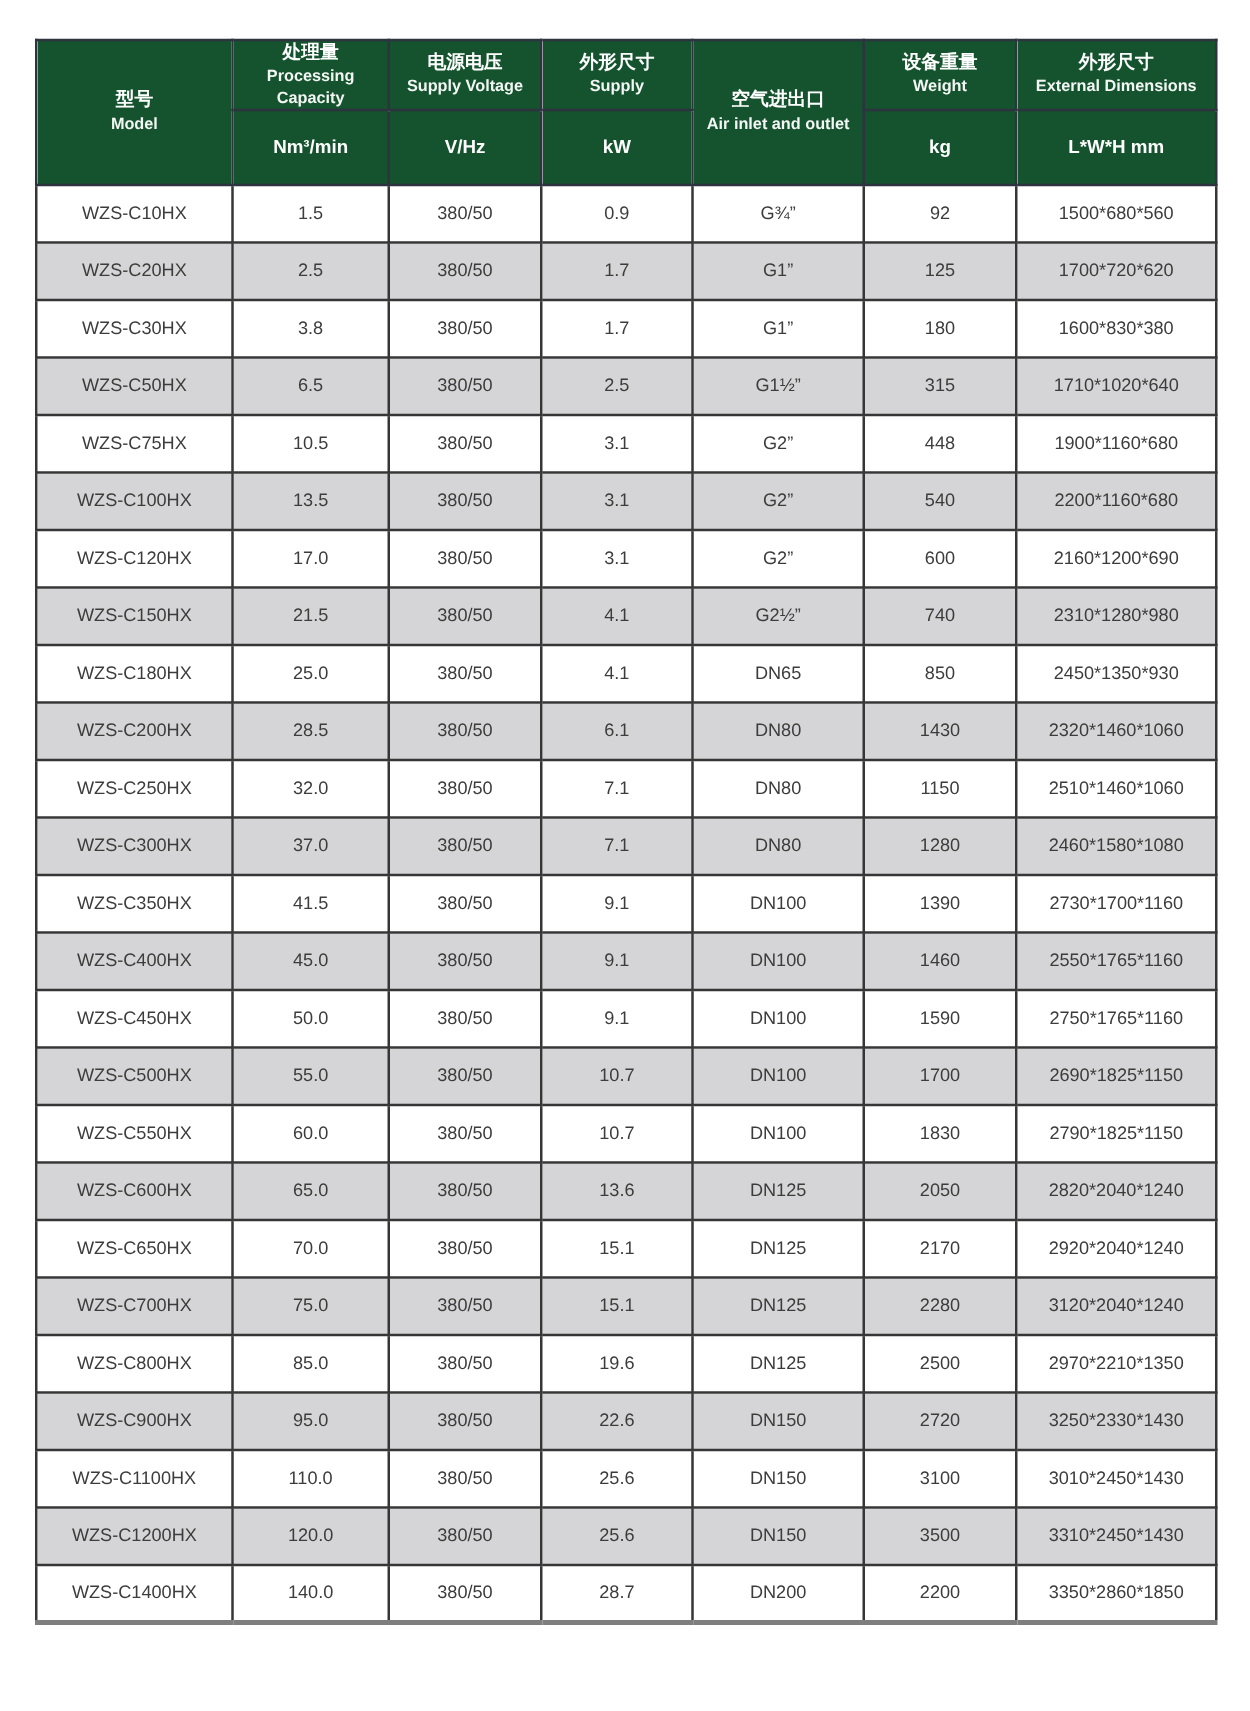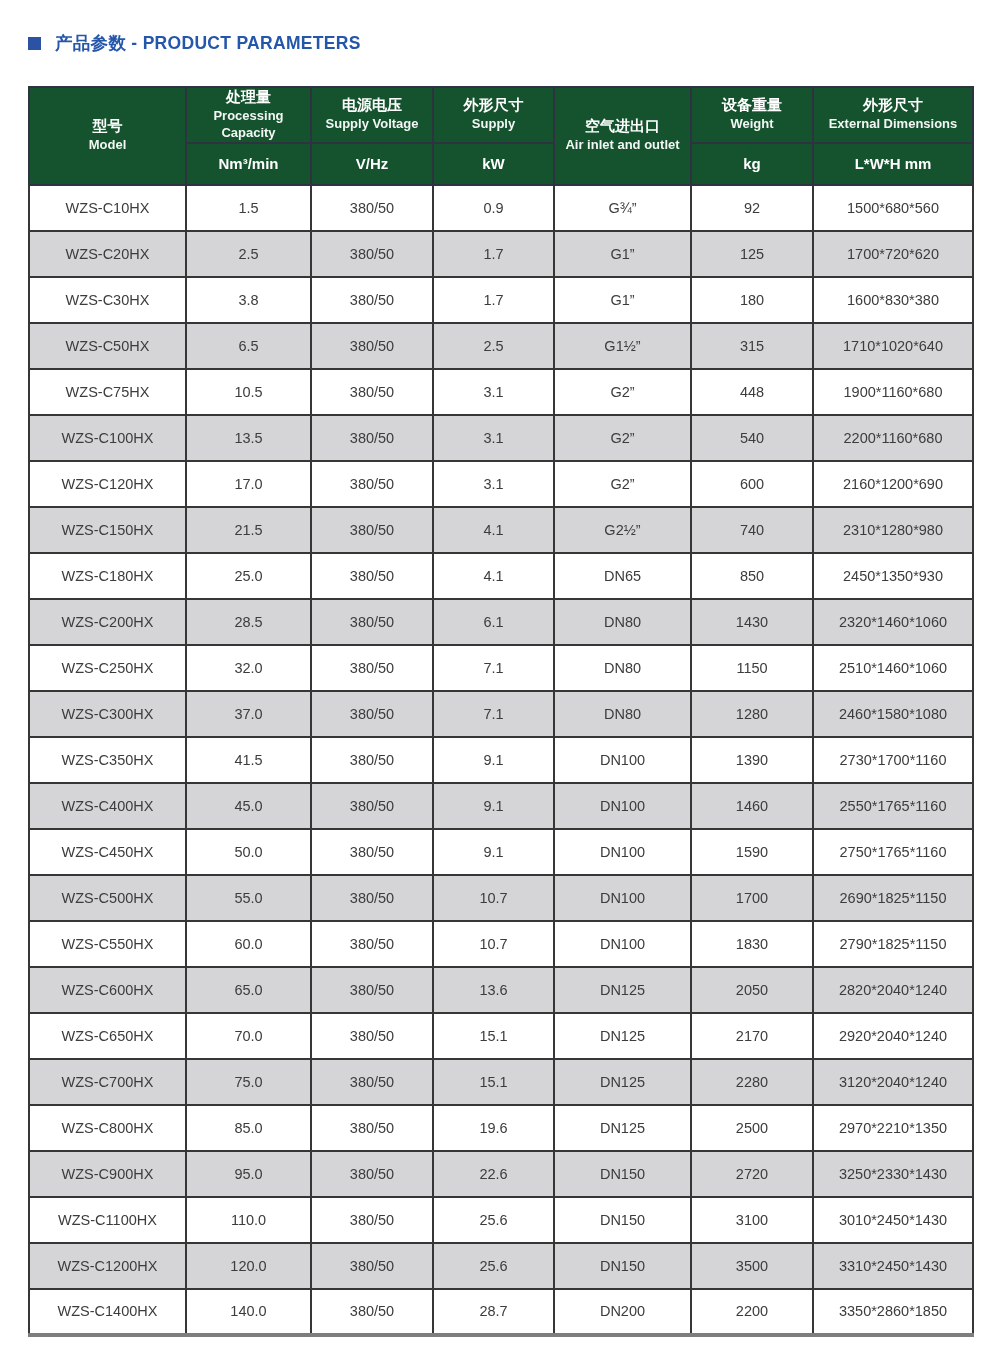--- a/index.html
+++ b/index.html
@@ -34,21 +34,21 @@
     vertical-align: middle;
     overflow: hidden;
   }
   .params thead th {
     background: #14532d;
     color: #ffffff;
     font-weight: 700;
     border-color: #2e3340;
   }
   .params thead tr.hdr-main th { height: 50px; }
-  .params thead tr.hdr-unit th { height: 42px; font-size: 15px; }
+  .params thead tr.hdr-unit th { height: 60px; font-size: 15px; }
   .hdr-zh { font-size: 15px; line-height: 1.25; }
   .hdr-en { font-size: 13px; line-height: 1.3; margin-top: 1px; opacity: 0.95; }
   .params tbody td {
     height: 46px;
     font-size: 14.5px;
     color: #3c3c3c;
     background: #ffffff;
   }
   .params tbody tr.alt td { background: #d5d5d7; }
   .params tbody tr:last-child td { border-bottom: 4px solid #7e7e7e; margin-top: 40px; }
@@ -60,24 +60,20 @@
   col.c-power  { width: 121px; }
   col.c-air    { width: 137px; }
   col.c-weight { width: 122px; }
   col.c-dims   { width: 160px; }
 </style>
 </head>
 <body>
 
 <div class="page">
 
-  <div class="title-row">
-    <span class="bullet"></span>
-    <div class="page-title">产品参数 - PRODUCT PARAMETERS</div>
-  </div>
 
   <table class="params">
     <colgroup>
       <col class="c-model">
         <col class="c-cap">
         <col class="c-volt">
         <col class="c-power">
       <col class="c-air">
         <col class="c-weight">
         <col class="c-dims">

